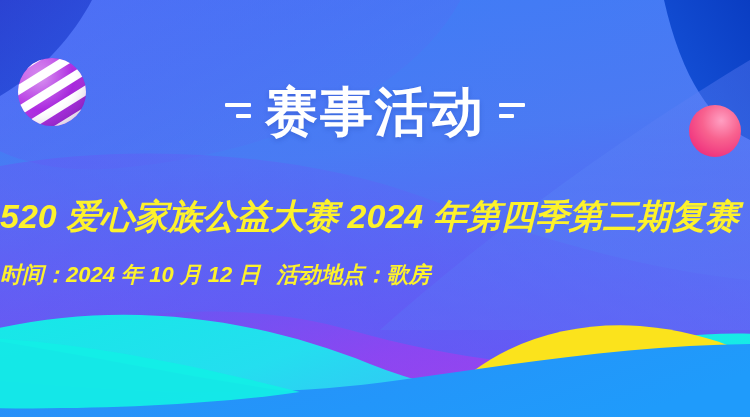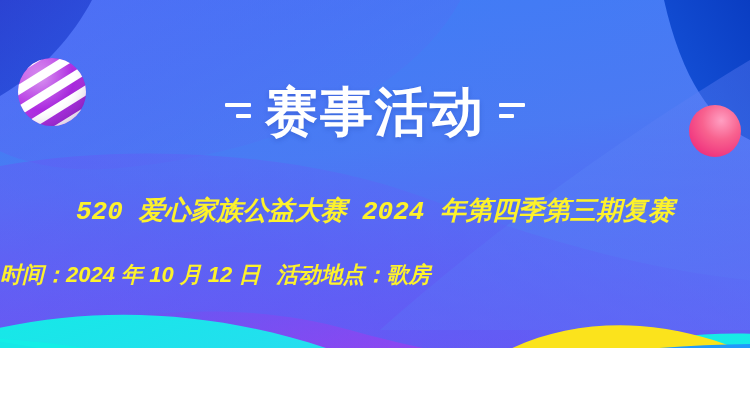--- a/index.html
+++ b/index.html
@@ -3,21 +3,21 @@
 <meta charset="utf-8">
 <style>
   html, body {
     margin: 0;
     padding: 0;
     background: #ffffff;
   }
   #banner {
     position: relative;
     width: 750px;
-    height: 348px;
+    height: 417px;
     overflow: hidden;
     font-family: "Liberation Sans", "DejaVu Sans", sans-serif;
     background: #3f7af4;
   }
   #banner svg.layer {
     position: absolute;
     left: 0;
     top: 0;
     width: 750px;
     height: 417px;
@@ -67,29 +67,27 @@
     line-height: 1;
     white-space: nowrap;
     text-shadow: 0 2px 5px rgba(20,40,140,0.22);
   }
   
   #subtitle {
     position: absolute;
     left: 0;
     top: 198px;
     width: 750px;
-    text-align: center;
-    font-size: 26px;
+    font-size: 34px;
     font-weight: bold;
     font-style: italic;
     color: #fdf22b;
     letter-spacing: 0px;
     white-space: nowrap;
     line-height: 1.1;
-    font-family: Liberation Mono, monospace;
   }
   
   #meta-line {
     position: absolute;
     left: 0;
     top: 263px;
     width: 750px;
     text-align: left;
     font-size: 22px;
     font-weight: bold;

